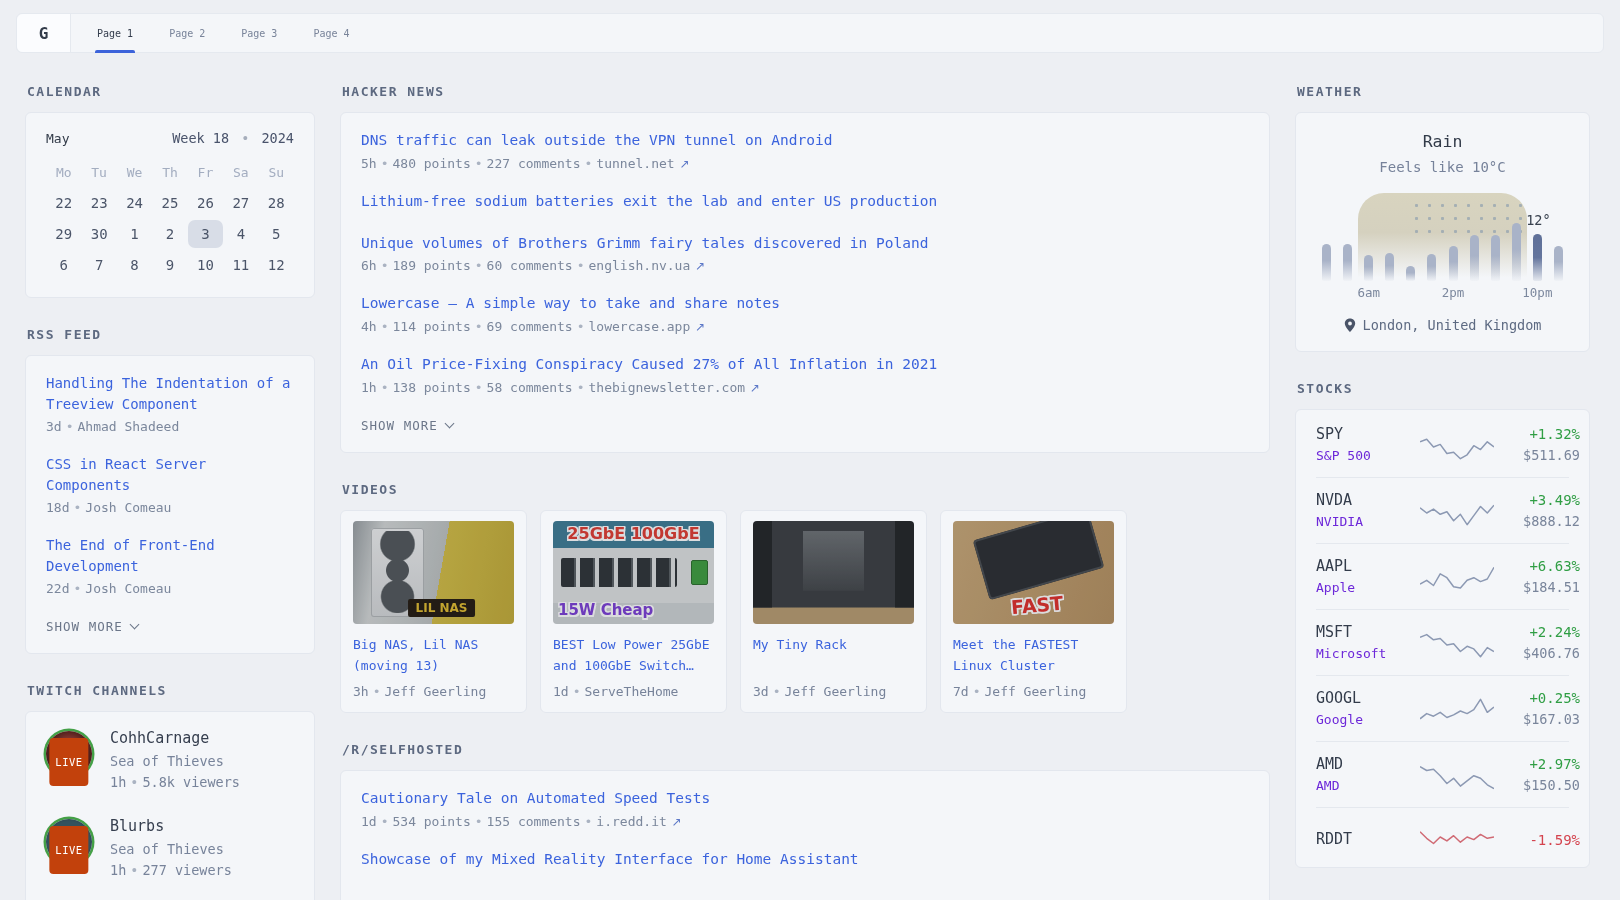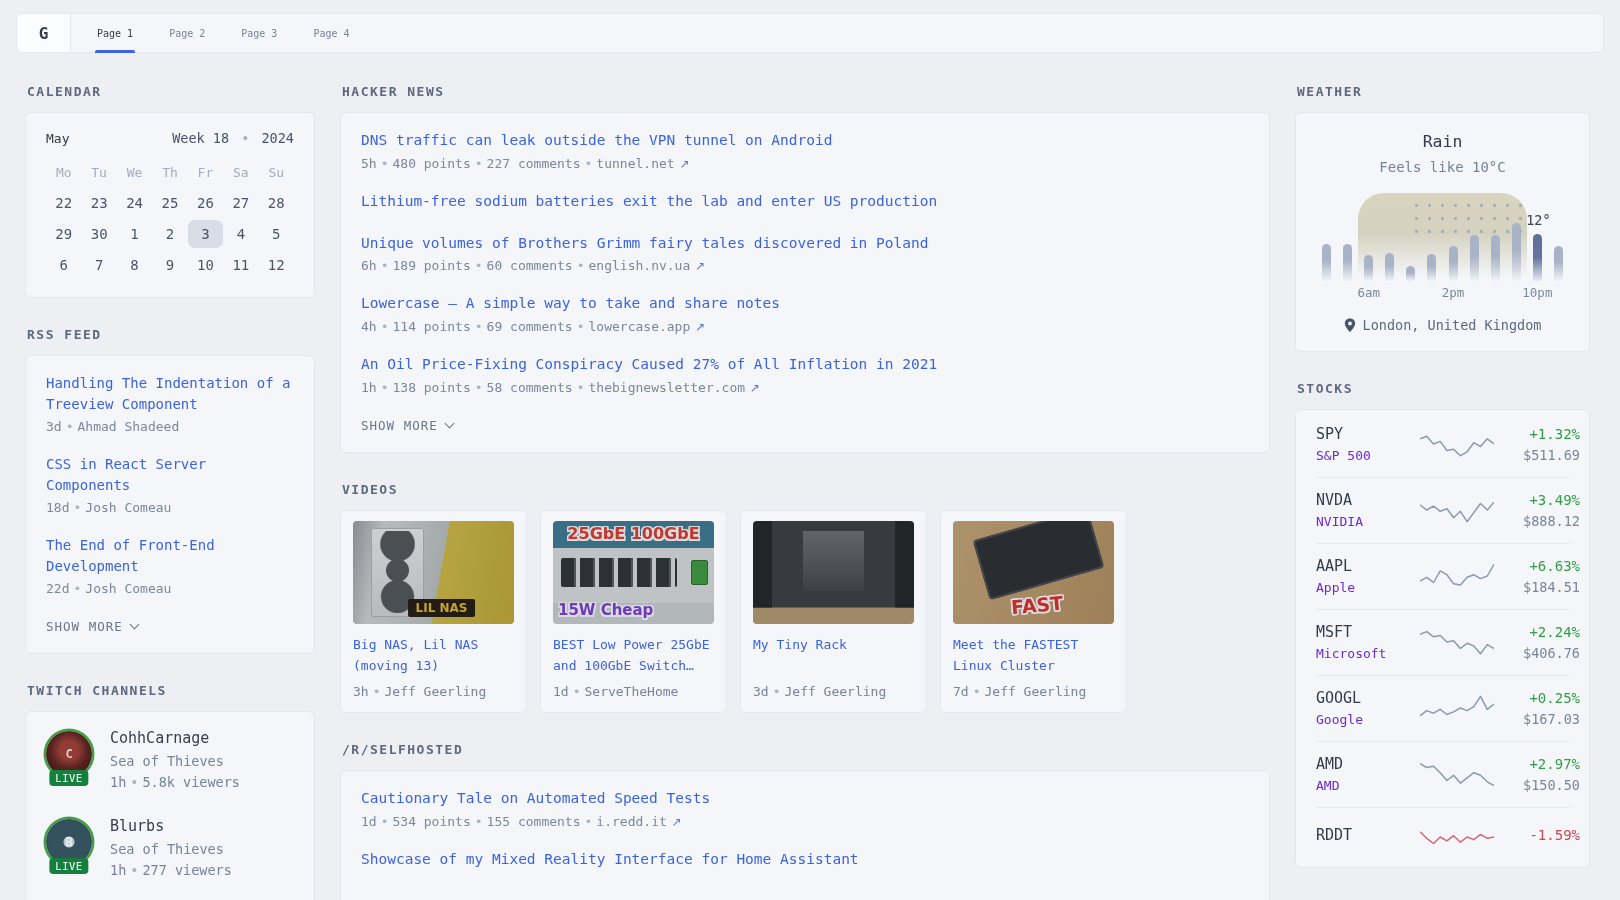--- a/index.html
+++ b/index.html
@@ -50,22 +50,22 @@
   .chev { width:7px; height:7px; border-right:1.6px solid #6b7689; border-bottom:1.6px solid #6b7689;
           transform:rotate(45deg); margin-left:8px; margin-top:-4px; display:inline-block; }
   
   .tw-row { display:flex; gap:18px; margin-bottom:24px; cursor:pointer; }
   .tw-avwrap { position:relative; width:46px; height:46px; flex:none; margin-top:2px; }
   .tw-av { width:46px; height:46px; border-radius:50%; display:flex; align-items:center;
            justify-content:center; font-size:12px; font-weight:bold; }
   .ring-live { box-shadow:0 0 0 2.5px #44a047; }
   .av-cohh { background:radial-gradient(circle at 50% 42%, #933c36 0 26%, #57231f 52%, #2c1312 100%); color:#d8d3c8; }
   .av-blurbs { background:radial-gradient(circle at 50% 50%, #b9c6cc 0 16%, #33525e 18% 62%, #24343c 100%); color:#e8eef0; }
-  .live { position:absolute; left:50%; bottom:-9px; transform:translateX(-50%); background:#15803d;
-          color:#fff; font-size:10.5px; letter-spacing:.5px; padding:2px 6px; border-radius:4px; }
+  .live { position:absolute; left:50%; bottom:-9px; transform:translateX(-50%); background:#c2410c;
+          color:#fff; font-size:10.5px; letter-spacing:.5px; padding:18px 6px; border-radius:4px; }
   .tw-name { font-size:15px; color:#353e4e; margin-bottom:4px; }
   .tw-sub { font-size:13.5px; color:#77839a; line-height:1.55; }
   
   .vid-row { display:flex; gap:13px; overflow:hidden; }
   .vid-card { width:187px; flex:none; background:#f4f6f9; border:1px solid #e3e7ee;
               border-radius:6px; padding:10px 12px 13px; cursor:pointer; }
   .thumb { height:103px; border-radius:4px; position:relative; overflow:hidden; margin-bottom:11px; }
   .dim { position:absolute; inset:0; background:rgba(30,36,50,0.16); z-index:3; }
   .vid-title { color:#3b63dd; font-size:13px; line-height:1.6; min-height:42px; }
   .vid-meta { color:#77839a; font-size:13px; margin-top:7px; }
@@ -118,21 +118,21 @@
   .w-bar { width:9px; border-radius:5px 5px 2px 2px;
            background:linear-gradient(180deg,#a9b3c8 0%,#a9b3c8 45%,rgba(169,179,200,0.05) 100%); }
   .w-bar.hl { background:linear-gradient(180deg,#5f7098 0%,#64759d 50%,rgba(100,117,157,0.1) 100%); }
   .w-temp { position:absolute; left:55%; transform:translateX(-50%); font-size:13.5px; color:#39424f; white-space:nowrap; }
   .w-hours { position:relative; height:16px; margin-top:4px; font-size:12.5px; color:#7c889e; }
   .w-hours span { position:absolute; transform:translateX(-50%); }
   .w-loc { display:flex; justify-content:center; align-items:center; gap:7px; margin-top:16px;
            font-size:13.5px; color:#5d6a82; }
   
   .stocks-card { padding:2px 20px 0; }
-  .stock-row { display:flex; align-items:center; padding:13px 0 14px; border-top:1px solid #e4e8ee; cursor:pointer; }
+  .stock-row { display:flex; align-items:flex-end; padding:13px 0 14px; border-top:1px solid #e4e8ee; cursor:pointer; }
   .stock-row:first-child { border-top:none; }
   .st-left { width:104px; flex:none; }
   .st-sym { font-size:15px; color:#333c4b; margin-bottom:5px; }
   .st-name { font-size:13px; color:#6d28d9; }
   .st-mid { flex:1; display:flex; justify-content:center; }
   .st-right { width:86px; flex:none; text-align:right; }
   .st-chg { font-size:14px; color:#2f9e44; margin-bottom:5px; }
   .st-chg.neg { color:#d4434e; }
   .st-price { font-size:13.5px; color:#79859b; white-space:nowrap; }
 </style>

